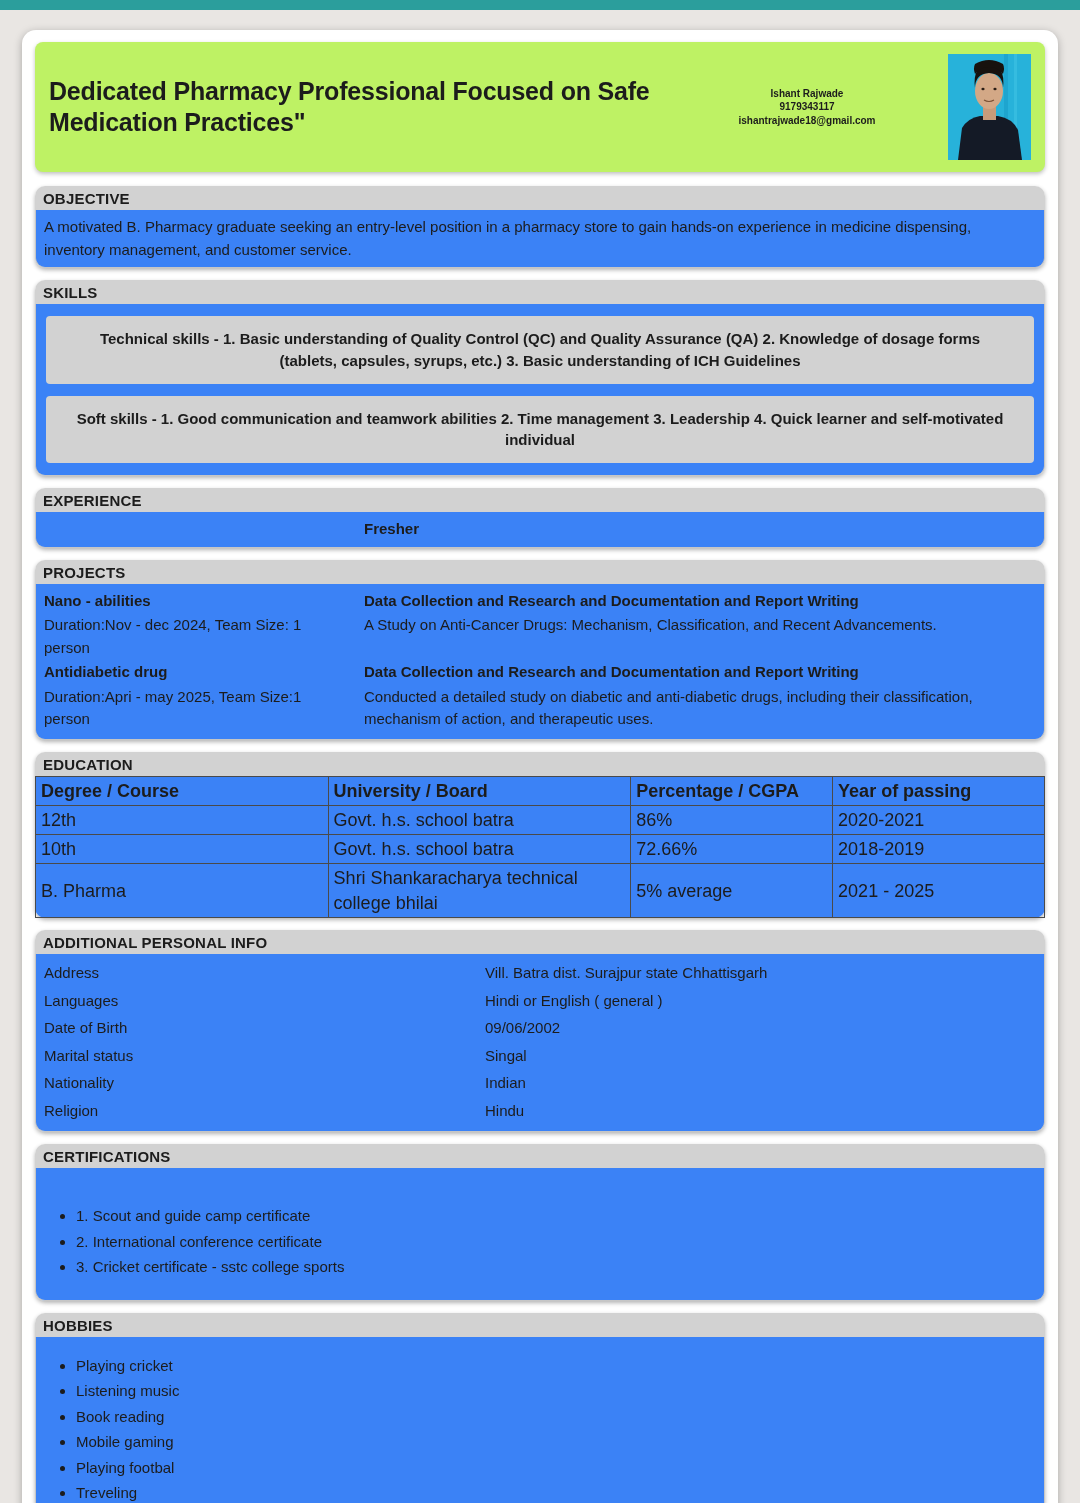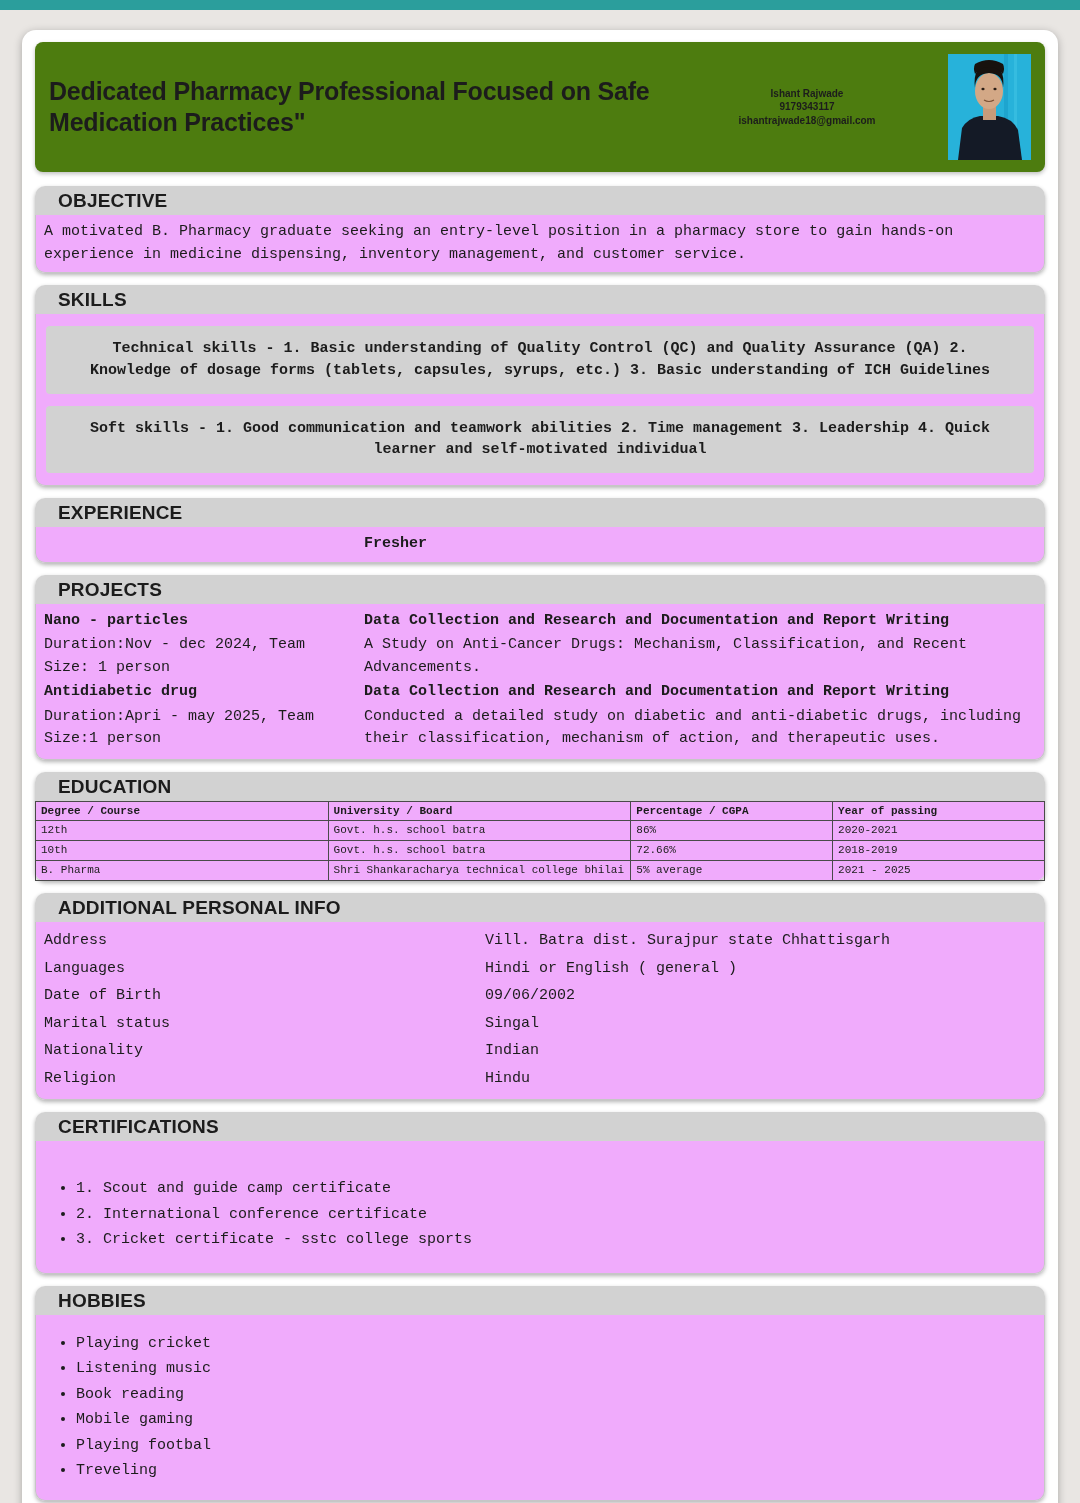--- a/index.html
+++ b/index.html
@@ -20,21 +20,21 @@
     width: 1036px;
     margin: 20px auto 0 auto;
     background: #ffffff;
     border-radius: 14px;
     box-shadow: 0 2px 8px rgba(0,0,0,0.28);
     padding: 12px 13px 20px 13px;
     min-height: 1465px;
   }
   
   .header-box {
-    background: #4d7c0f;
+    background: #bef264;
     border-radius: 8px;
     box-shadow: 0 2px 4px rgba(0,0,0,0.25);
     display: flex;
     align-items: center;
     padding: 12px 14px;
     height: 130px;
     margin-bottom: 14px;
   }
   .header-title {
     flex: 1;
@@ -63,33 +63,32 @@
   .section {
     border-radius: 10px;
     box-shadow: 0 2px 4px rgba(0,0,0,0.30);
     margin-bottom: 12px;
     background: #ffffff;
   }
   .section-header {
     background: #d2d2d2;
     border-radius: 10px 10px 0 0;
     font-weight: bold;
-    font-size: 19px;
-    padding: 4px 12px 3px 23px;
+    font-size: 15px;
+    padding: 4px 12px 3px 8px;
     letter-spacing: 0.2px;
   }
   .section-body {
     border: 1px solid #c6c6c6;
     border-top: none;
     border-radius: 0 0 10px 10px;
-    background: #f0abfc;
+    background: #3b82f6;
     padding: 6px 8px;
     font-size: 15px;
     line-height: 1.5;
-    font-family: Liberation Mono, monospace;
   }
   
   .pill {
     background: #d2d2d2;
     border-radius: 4px;
     font-weight: bold;
     text-align: center;
     padding: 12px 24px;
     margin: 6px 2px 12px 2px;
     line-height: 1.45;
@@ -100,21 +99,21 @@
     display: grid;
     grid-template-columns: 300px 1fr;
     column-gap: 20px;
   }
   .proj-title, .proj-role { font-weight: bold; }
   .proj-meta, .proj-desc { padding-top: 2px; padding-bottom: 2px; }
   
   .edu-table {
     width: 100%;
     border-collapse: collapse;
-    font-size: 11px;
+    font-size: 18px;
   }
   .edu-table th, .edu-table td {
     border: 1px solid #4a4a4a;
     text-align: left;
     font-weight: normal;
     padding: 2px 5px;
     line-height: 1.35;
   }
   .edu-table th { font-weight: bold; }
   .edu-table col.c1 { width: 29%; }
@@ -190,21 +189,21 @@
     <div class="section-header">EXPERIENCE</div>
     <div class="section-body twocol">
       <div></div>
       <div class="proj-title">Fresher</div>
     </div>
   </div>
 
   <div class="section">
     <div class="section-header">PROJECTS</div>
     <div class="section-body twocol">
-      <div class="proj-title">Nano - particles</div>
+      <div class="proj-title">Nano - abilities</div>
       <div class="proj-role">Data Collection and Research and Documentation and Report Writing</div>
       <div class="proj-meta">Duration:Nov - dec 2024, Team Size: 1 person</div>
       <div class="proj-desc">A Study on Anti-Cancer Drugs: Mechanism, Classification, and Recent Advancements.</div>
       <div class="proj-title">Antidiabetic drug</div>
       <div class="proj-role">Data Collection and Research and Documentation and Report Writing</div>
       <div class="proj-meta">Duration:Apri - may 2025, Team Size:1 person</div>
       <div class="proj-desc">Conducted a detailed study on diabetic and anti-diabetic drugs, including their classification, mechanism of action, and therapeutic uses.</div>
     </div>
   </div>
 

